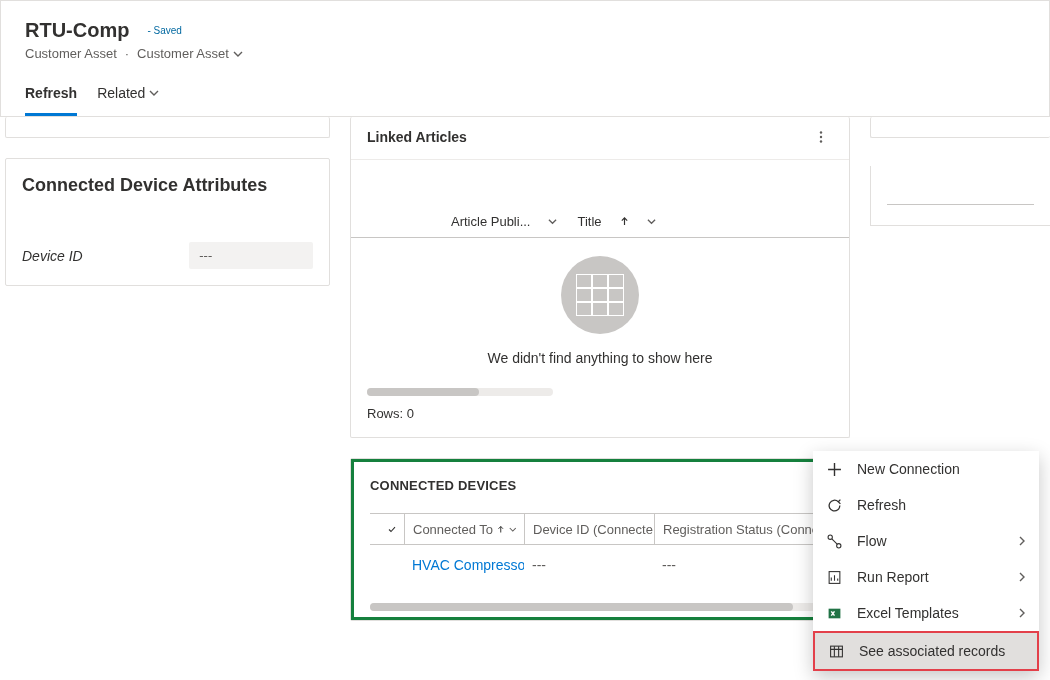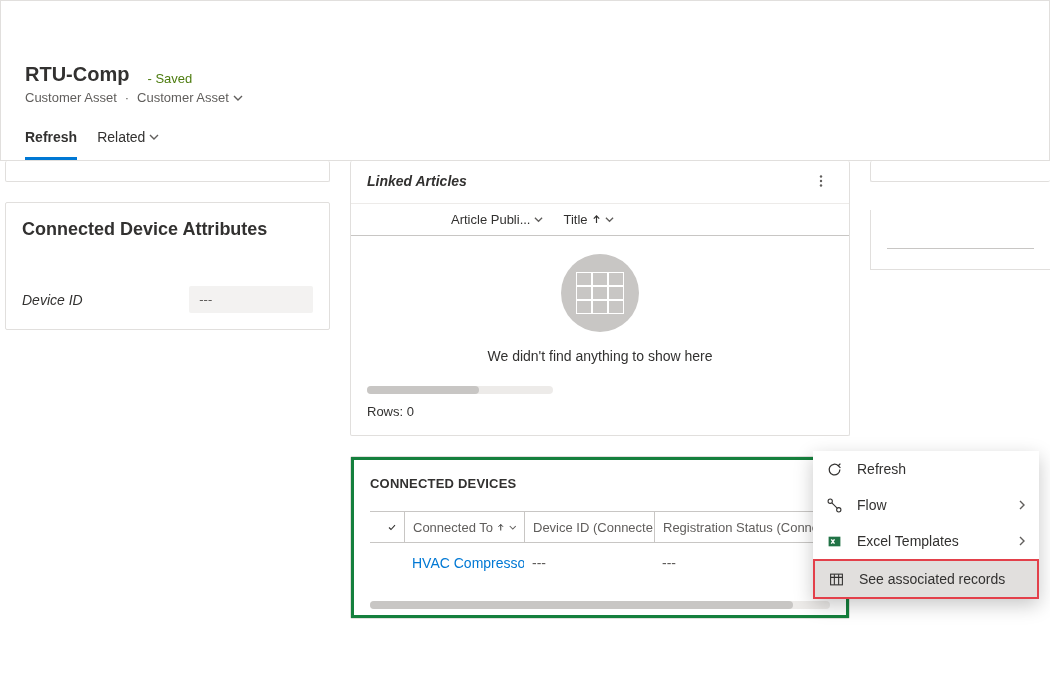--- a/index.html
+++ b/index.html
@@ -11,23 +11,23 @@
     width: 1050px;
     height: 680px;
     overflow: hidden;
   }
 
   
   .header {
     padding: 18px 24px 0 24px;
     border: 1px solid #e1dfdd;
   }
-  .title-row { display: flex; align-items: flex-end; gap: 18px; margin-top: 44px; }
+  .title-row { display: flex; align-items: center; gap: 18px; }
   .title { font-size: 20px; font-weight: 600; }
-  .save-state { font-size: 13px; color: #4d7c0f; }
+  .save-state { font-size: 10px; color: #0369a1; }
   .subtitle-row { display: flex; align-items: center; gap: 6px; margin-top: 4px; font-size: 13px; color: #605e5c; }
   .subtitle-row .dot { margin: 0 2px; }
   .entity-picker { display: inline-flex; align-items: center; gap: 4px; }
 
   .tabs { display: flex; gap: 20px; margin-top: 18px; }
   .tab {
     padding: 6px 0 12px 0;
     font-size: 14px;
     color: #323130;
     cursor: pointer;
@@ -56,33 +56,33 @@
   .form-row { display: flex; align-items: center; gap: 12px; }
   .form-label { width: 155px; font-size: 14px; }
   .form-value {
     flex: 1;
     background: #f3f2f1;
     padding: 6px 10px;
     font-size: 13px;
     color: #605e5c;
     border-radius: 2px;
   }
-  .sub-title-row { display:flex; align-items:center; justify-content:space-between; margin-bottom:10px;font-style:italic; }
+  .sub-title-row { display:flex; align-items:center; justify-content:space-between; margin-bottom:10px; }
   .sub-title { font-weight: 600; font-size: 14px; }
   .more-btn { width: 24px; height: 24px; display:flex; align-items:center; justify-content:center; cursor:pointer; border-radius:2px; }
 
   .col-headers {
     display:flex; gap:20px; padding:8px 0 8px 90px;
     font-size:13px; color:#323130;
     border-bottom:1px solid #c8c6c4;
     border-top:1px solid #edebe9;
     margin: 6px -16px 0 -16px;
     padding-left: 100px;
   }
-  .col-headers .colh { display:inline-flex; align-items:center; gap:4px; }
+  .col-headers .colh { display:inline-flex; align-items:center; gap:18px;margin-top:46px; }
 
   .empty-state { text-align:center; padding: 18px 0 8px 0; }
   .empty-icon {
     width:78px; height:78px; border-radius:50%; background:#c8c6c4;
     margin: 0 auto 16px auto;
     display:flex; align-items:center; justify-content:center;
   }
   .empty-grid {
     display:grid; grid-template-columns:repeat(3,16px); grid-template-rows:repeat(3,14px);
   }
@@ -347,20 +347,28 @@
       <div style="height:1px;background:#c8c6c4;margin-top:24px;"></div>
     </div>
   </div>
 
 </div>
 
 <div class="ctx-menu">
   <div class="ctx-item">
     <span class="ctx-icon">
       <svg width="15" height="15" viewBox="0 0 14 14">
+          <path d="M7 1 L7 13 M1 7 L13 7" stroke="#323130" stroke-width="1.3"></path>
+        </svg>
+    </span>
+    <span class="ctx-label">New Connection</span>
+  </div>
+  <div class="ctx-item">
+    <span class="ctx-icon">
+      <svg width="15" height="15" viewBox="0 0 14 14">
           <path d="M12 7 A5 5 0 1 1 10.5 3.5 M12.5 1.5 L10.5 3.5 L12.5 5.5" stroke="#323130" stroke-width="1.2" fill="none"></path>
         </svg>
     </span>
     <span class="ctx-label">Refresh</span>
   </div>
   <div class="ctx-item">
     <span class="ctx-icon">
       <svg width="15" height="15" viewBox="0 0 14 14">
           <circle cx="3" cy="3" r="2" stroke="#323130" fill="none"></circle>
           <circle cx="11" cy="11" r="2" stroke="#323130" fill="none"></circle>
@@ -370,20 +378,34 @@
     <span class="ctx-label">Flow</span>
     <span class="ctx-chevron">
       <svg width="10" height="10" viewBox="0 0 10 10">
           <path d="M3 1 L7 5 L3 9" stroke="#605e5c" stroke-width="1.4" fill="none"></path>
         </svg>
     </span>
   </div>
   <div class="ctx-item">
     <span class="ctx-icon">
       <svg width="15" height="15" viewBox="0 0 14 14">
+          <rect x="2" y="1.5" width="10" height="11" stroke="#323130" fill="none"></rect>
+          <path d="M4 10 L4 7 M7 10 L7 5 M10 10 L10 8" stroke="#323130"></path>
+        </svg>
+    </span>
+    <span class="ctx-label">Run Report</span>
+    <span class="ctx-chevron">
+      <svg width="10" height="10" viewBox="0 0 10 10">
+          <path d="M3 1 L7 5 L3 9" stroke="#605e5c" stroke-width="1.4" fill="none"></path>
+        </svg>
+    </span>
+  </div>
+  <div class="ctx-item">
+    <span class="ctx-icon">
+      <svg width="15" height="15" viewBox="0 0 14 14">
           <rect x="1.5" y="2.5" width="11" height="9" fill="#217346"></rect>
           <path d="M4 5 L7 9 M7 5 L4 9" stroke="#fff" stroke-width="1.4"></path>
         </svg>
     </span>
     <span class="ctx-label">Excel Templates</span>
     <span class="ctx-chevron">
       <svg width="10" height="10" viewBox="0 0 10 10">
           <path d="M3 1 L7 5 L3 9" stroke="#605e5c" stroke-width="1.4" fill="none"></path>
         </svg>
     </span>

